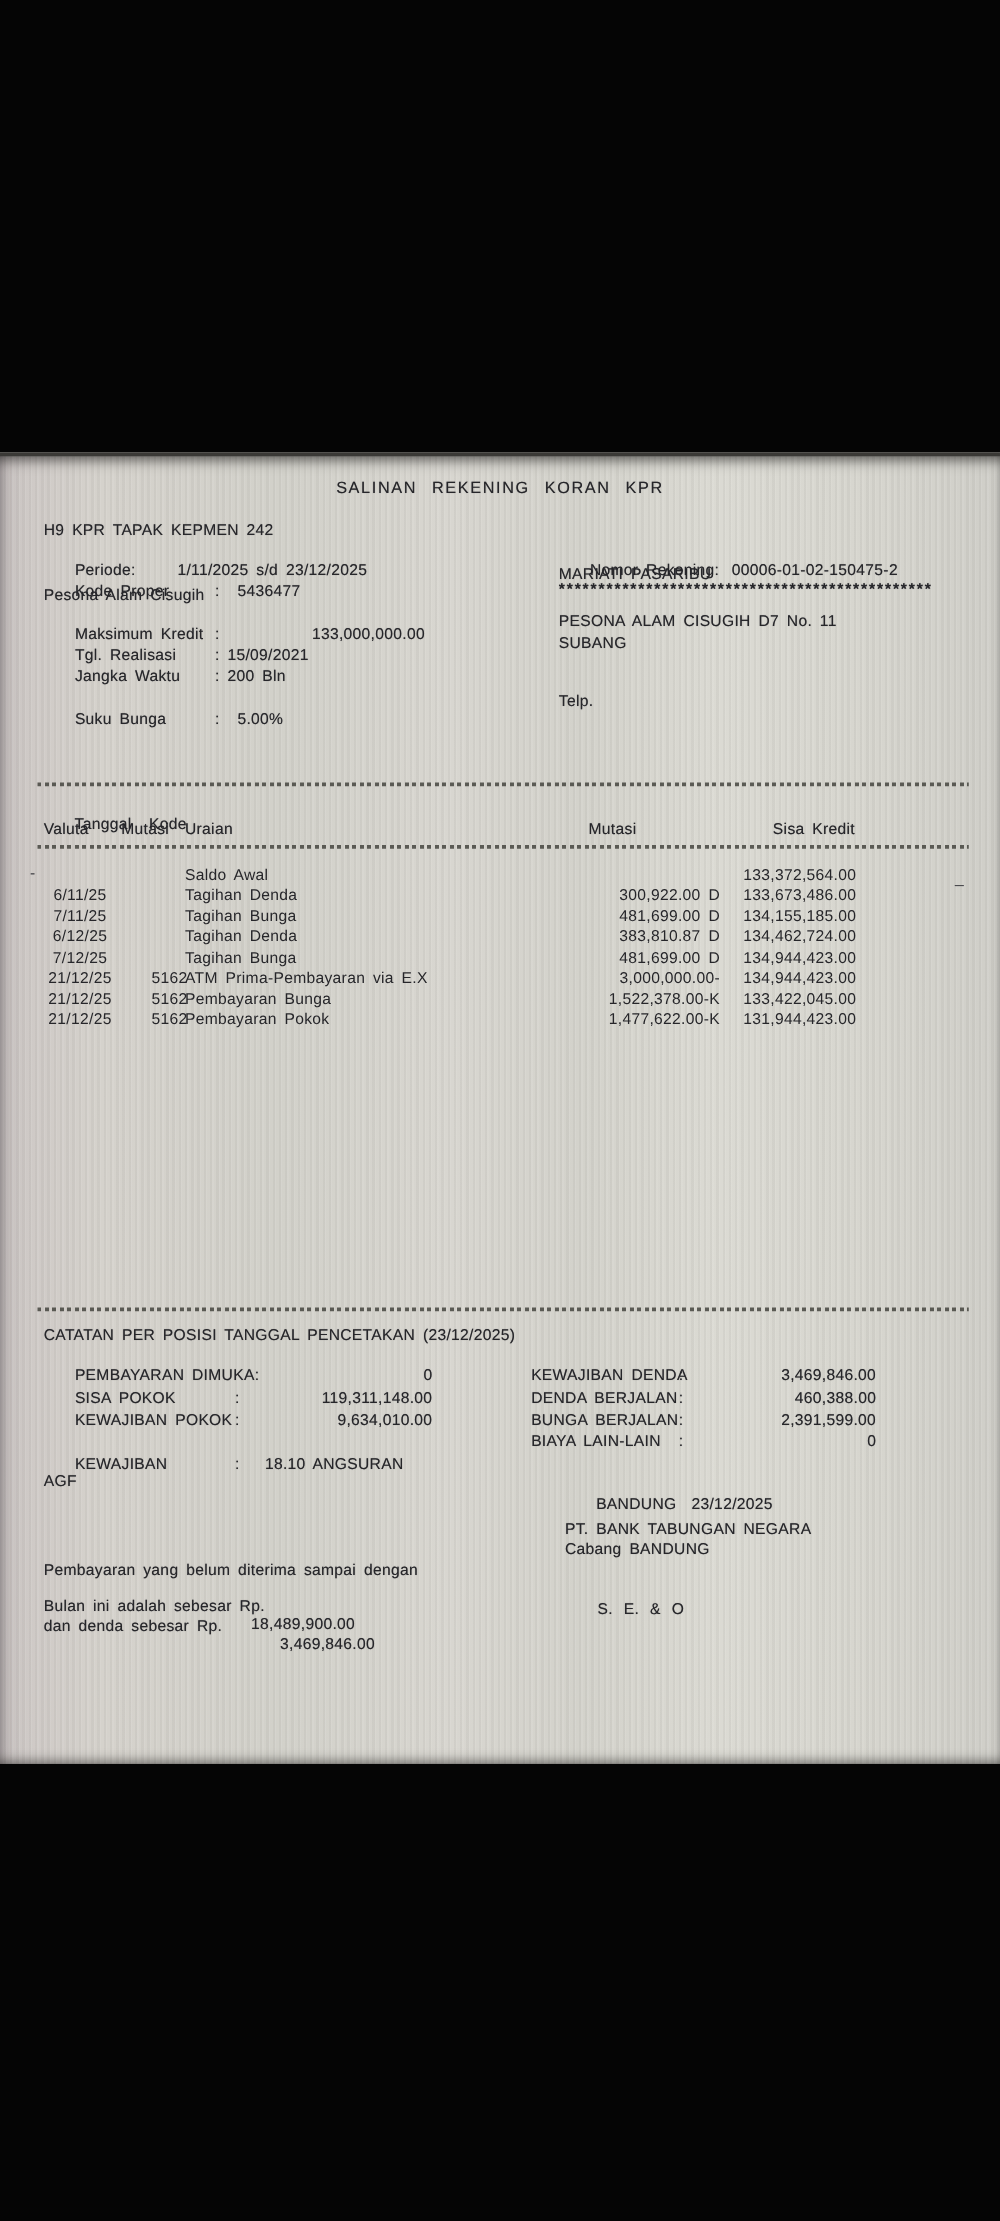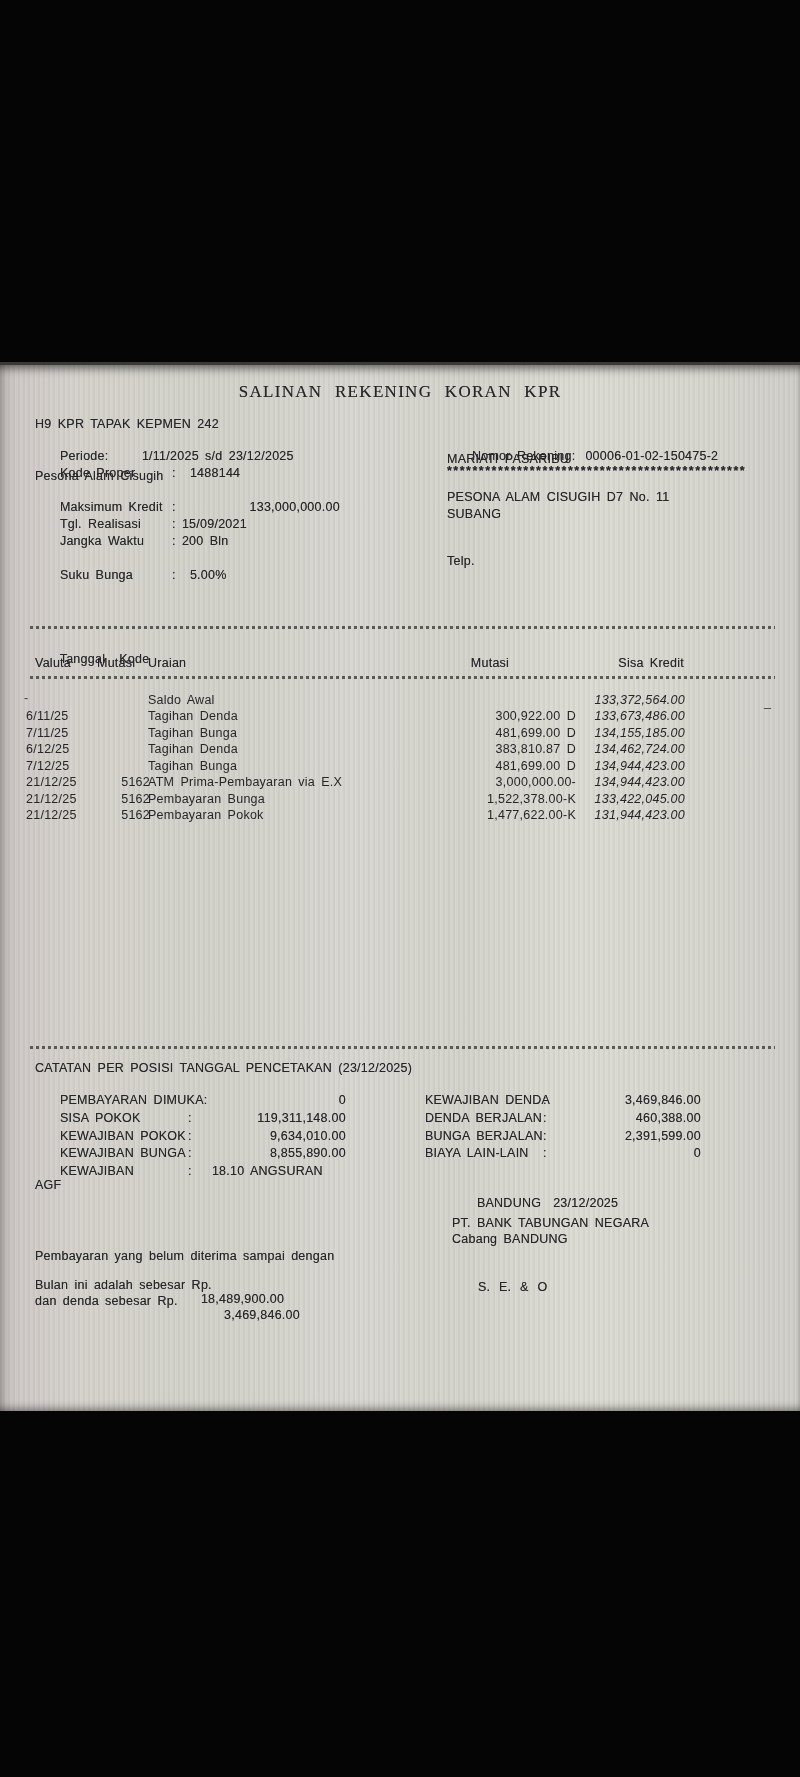--- a/index.html
+++ b/index.html
@@ -14,36 +14,36 @@
       linear-gradient(90deg, #ccc6c4 0%, #d5d2cc 10%, #d2d1ca 28%, #d8d6d0 45%, #d3d2cb 58%, #dbdad3 72%, #d6d5ce 88%, #cfcec8 100%),
       #d6d4ce;
     border-top:3px solid #3a3936;
     box-shadow: inset 0 8px 10px -5px rgba(0,0,0,0.55), inset 0 -7px 9px -5px rgba(0,0,0,0.45), inset 10px 0 14px -8px rgba(70,58,62,0.35);
     color:#26262a;
     font-size:12.5px;
     letter-spacing:0.25px;
     word-spacing:2.5px;
   }
   .t{position:absolute;white-space:pre;text-shadow:0 0 0.6px rgba(40,40,44,0.55);}
-  .title{left:0;top:17px;width:800px;text-align:center;font-size:17px;letter-spacing:1.3px;word-spacing:7px;font-family:Liberation Serif, serif;}
+  .title{left:0;top:17px;width:800px;text-align:center;font-size:13px;letter-spacing:1.3px;word-spacing:7px;}
   .lbl{display:inline-block;}
   .sep{display:inline-block;width:10px;}
   .val-r{display:inline-block;text-align:right;}
   .dash{
     position:absolute;left:30px;width:745px;height:3px;
     background-image:repeating-linear-gradient(90deg,#45453f 0 3px,transparent 3px 6px);
     opacity:0.85;
   }
   .stars{overflow:hidden;display:inline-block;width:298px;letter-spacing:1.5px;font-weight:bold;}
   .trow{position:absolute;left:0;top:0;width:800px;height:17px;padding-left:44px;}
-  .td-date{position:absolute;left:26px;width:76px;text-align:left;white-space:pre;}
+  .td-date{position:absolute;left:26px;width:76px;text-align:center;white-space:pre;}
   .td-kode{position:absolute;left:110px;width:40px;white-space:pre;text-align:right;}
   .td-uraian{position:absolute;left:148px;white-space:pre;}
   .td-mutasi{position:absolute;left:378px;width:198px;text-align:right;white-space:pre;}
-  .td-saldo{position:absolute;left:548px;width:137px;text-align:right;white-space:pre;font-style:italic;}
+  .td-saldo{position:absolute;left:548px;width:137px;text-align:right;white-space:pre;}
   .crow-l{position:absolute;left:35px;white-space:pre;}
   .crow-l .lbl{width:128px;}
   .crow-l .val-r{width:148px;}
   .crow-r{position:absolute;left:400px;white-space:pre;}
   .crow-r .lbl{width:118px;}
   .crow-r .val-r{width:148px;}
   .mark{position:absolute;color:#3c3c40;}
 </style>
 </head>
 <body>
@@ -51,21 +51,21 @@
 <div class="paper">
 
   <div class="t title">SALINAN REKENING KORAN KPR</div>
 
   <div class="t" style="left:35px;top:52px">H9 KPR TAPAK KEPMEN 242</div>
 
   <div class="t" style="left:35px;top:70px">
     <span class="lbl" style="width:82px">Periode:</span><span>1/11/2025 s/d 23/12/2025</span>
   </div>
   <div class="t" style="left:35px;top:87px">
-    <span class="lbl" style="width:112px">Kode Proper</span><span class="sep">:</span><span style="margin-left:8px">1488144</span>
+    <span class="lbl" style="width:112px">Kode Proper</span><span class="sep">:</span><span style="margin-left:8px">5436477</span>
   </div>
   <div class="t" style="left:35px;top:104px">Pesona Alam Cisugih</div>
   <div class="t" style="left:35px;top:121px">
     <span class="lbl" style="width:112px">Maksimum Kredit</span><span class="sep">:</span><span class="val-r" style="width:158px">133,000,000.00</span>
   </div>
   <div class="t" style="left:35px;top:138px">
     <span class="lbl" style="width:112px">Tgl. Realisasi</span><span class="sep">:</span><span>15/09/2021</span>
   </div>
   <div class="t" style="left:35px;top:155px">
     <span class="lbl" style="width:112px">Jangka Waktu</span><span class="sep">:</span><span>200 Bln</span>
@@ -161,23 +161,20 @@
 
   <div class="t crow-l" style="top:714px">
     <span class="lbl">PEMBAYARAN DIMUKA:</span><span class="sep"></span><span class="val-r">0</span>
   </div>
   <div class="t crow-l" style="top:732px">
     <span class="lbl">SISA POKOK</span><span class="sep">:</span><span class="val-r">119,311,148.00</span>
   </div>
   <div class="t crow-l" style="top:750px">
     <span class="lbl">KEWAJIBAN POKOK</span><span class="sep">:</span><span class="val-r">9,634,010.00</span>
   </div>
-  <div class="t crow-l" style="top:767px">
-    <span class="lbl">KEWAJIBAN BUNGA</span><span class="sep">:</span><span class="val-r">8,855,890.00</span>
-  </div>
   <div class="t crow-l" style="top:785px">
     <span class="lbl">KEWAJIBAN</span><span class="sep">:</span><span style="margin-left:14px">18.10 ANGSURAN</span>
   </div>
 
   <div class="t crow-r" style="top:714px">
     <span class="lbl">KEWAJIBAN DENDA</span><span class="sep">:</span><span class="val-r">3,469,846.00</span>
   </div>
   <div class="t crow-r" style="top:732px">
     <span class="lbl">DENDA BERJALAN</span><span class="sep">:</span><span class="val-r">460,388.00</span>
   </div>

